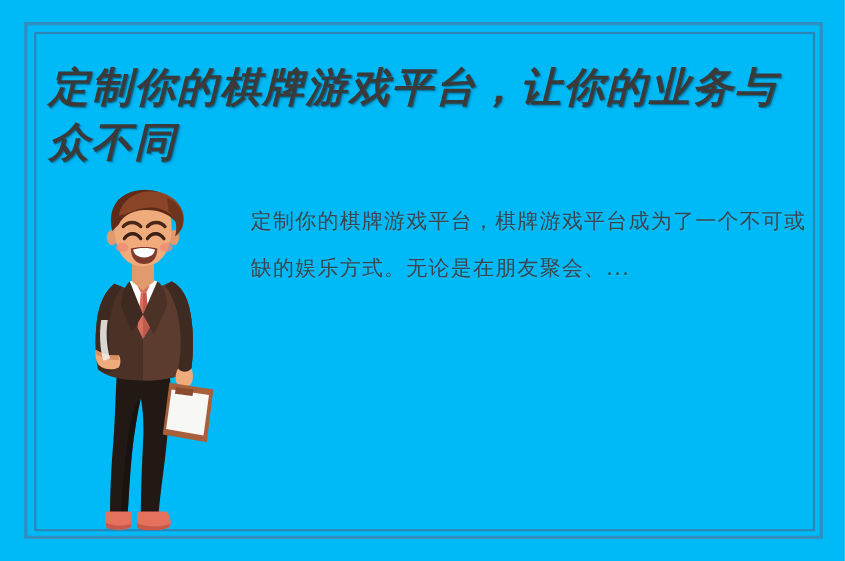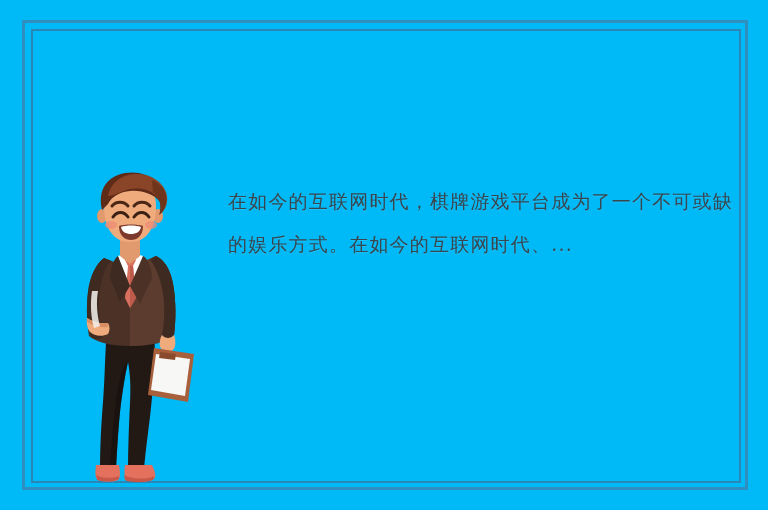--- a/index.html
+++ b/index.html
@@ -85,22 +85,23 @@
   .illustration svg { display: block; width: 100%; height: 100%; }
 </style>
 </head>
 <body>
 
 <div id="poster">
 
   <div class="frame-outer"></div>
   <div class="frame-inner"></div>
 
-
-  <div class="body-copy">在如今的互联网时代，棋牌游戏平台成为了一个不可或缺的娱乐方式。在如今的互联网时代、...</div>
+  <div class="headline">定制你的棋牌游戏平台，让你的业务与众不同</div>
+
+  <div class="body-copy">定制你的棋牌游戏平台，棋牌游戏平台成为了一个不可或缺的娱乐方式。无论是在朋友聚会、...</div>
 
   <div class="illustration">
     <svg viewBox="0 0 130 312" xmlns="http://www.w3.org/2000/svg">
 
       <g>
         <path d="M41 158 L88 158 C90 180 88 210 84 245 C81 268 79 285 78 297
                  L62 297 C62 276 63 252 64 231 C65 214 64 200 62 190
                  C59 203 56 222 54 240 C52 260 51 280 50 297
                  L34 297 C34 278 35 254 37 230 C39 205 39 178 41 158 Z" fill="#231914"></path>
         <path d="M62 190 C59 203 56 222 54 240 C52 260 51 280 50 297 L44 297

